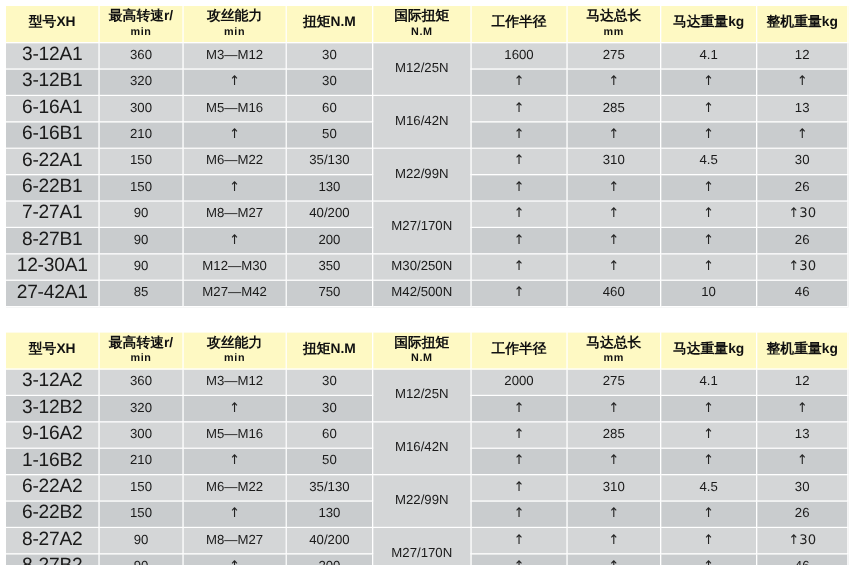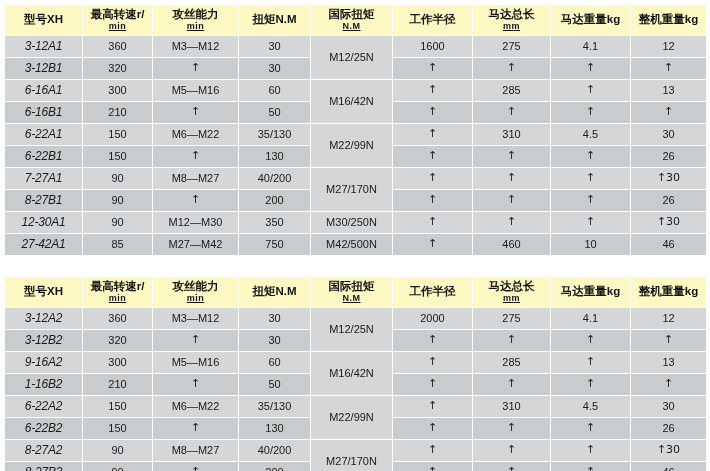--- a/index.html
+++ b/index.html
@@ -40,33 +40,31 @@
     background: #fef9c3;
     font-size: 11.5px;
     font-weight: bold;
     color: #111;
   }
   table.spec thead th .sub {
     display: block;
     font-size: 9px;
     font-weight: bold;
     letter-spacing: 0.5px;
-    text-decoration: underline;
   }
   table.spec tbody tr td {
     height: 21px;
     background: #d4d6d7;
   }
   table.spec tbody tr.alt td {
     background: #c9ccce;
   }
   td.model {
-    font-size: 12px;
+    font-size: 16px;
     letter-spacing: -0.2px;
-    font-style: italic;
   }
   td.arrow {
     font-size: 11px;
     color: #222;
   }
   .tbl-gap {
     height: 16px;
   }
   .up {
     font-family: "DejaVu Sans", sans-serif;

